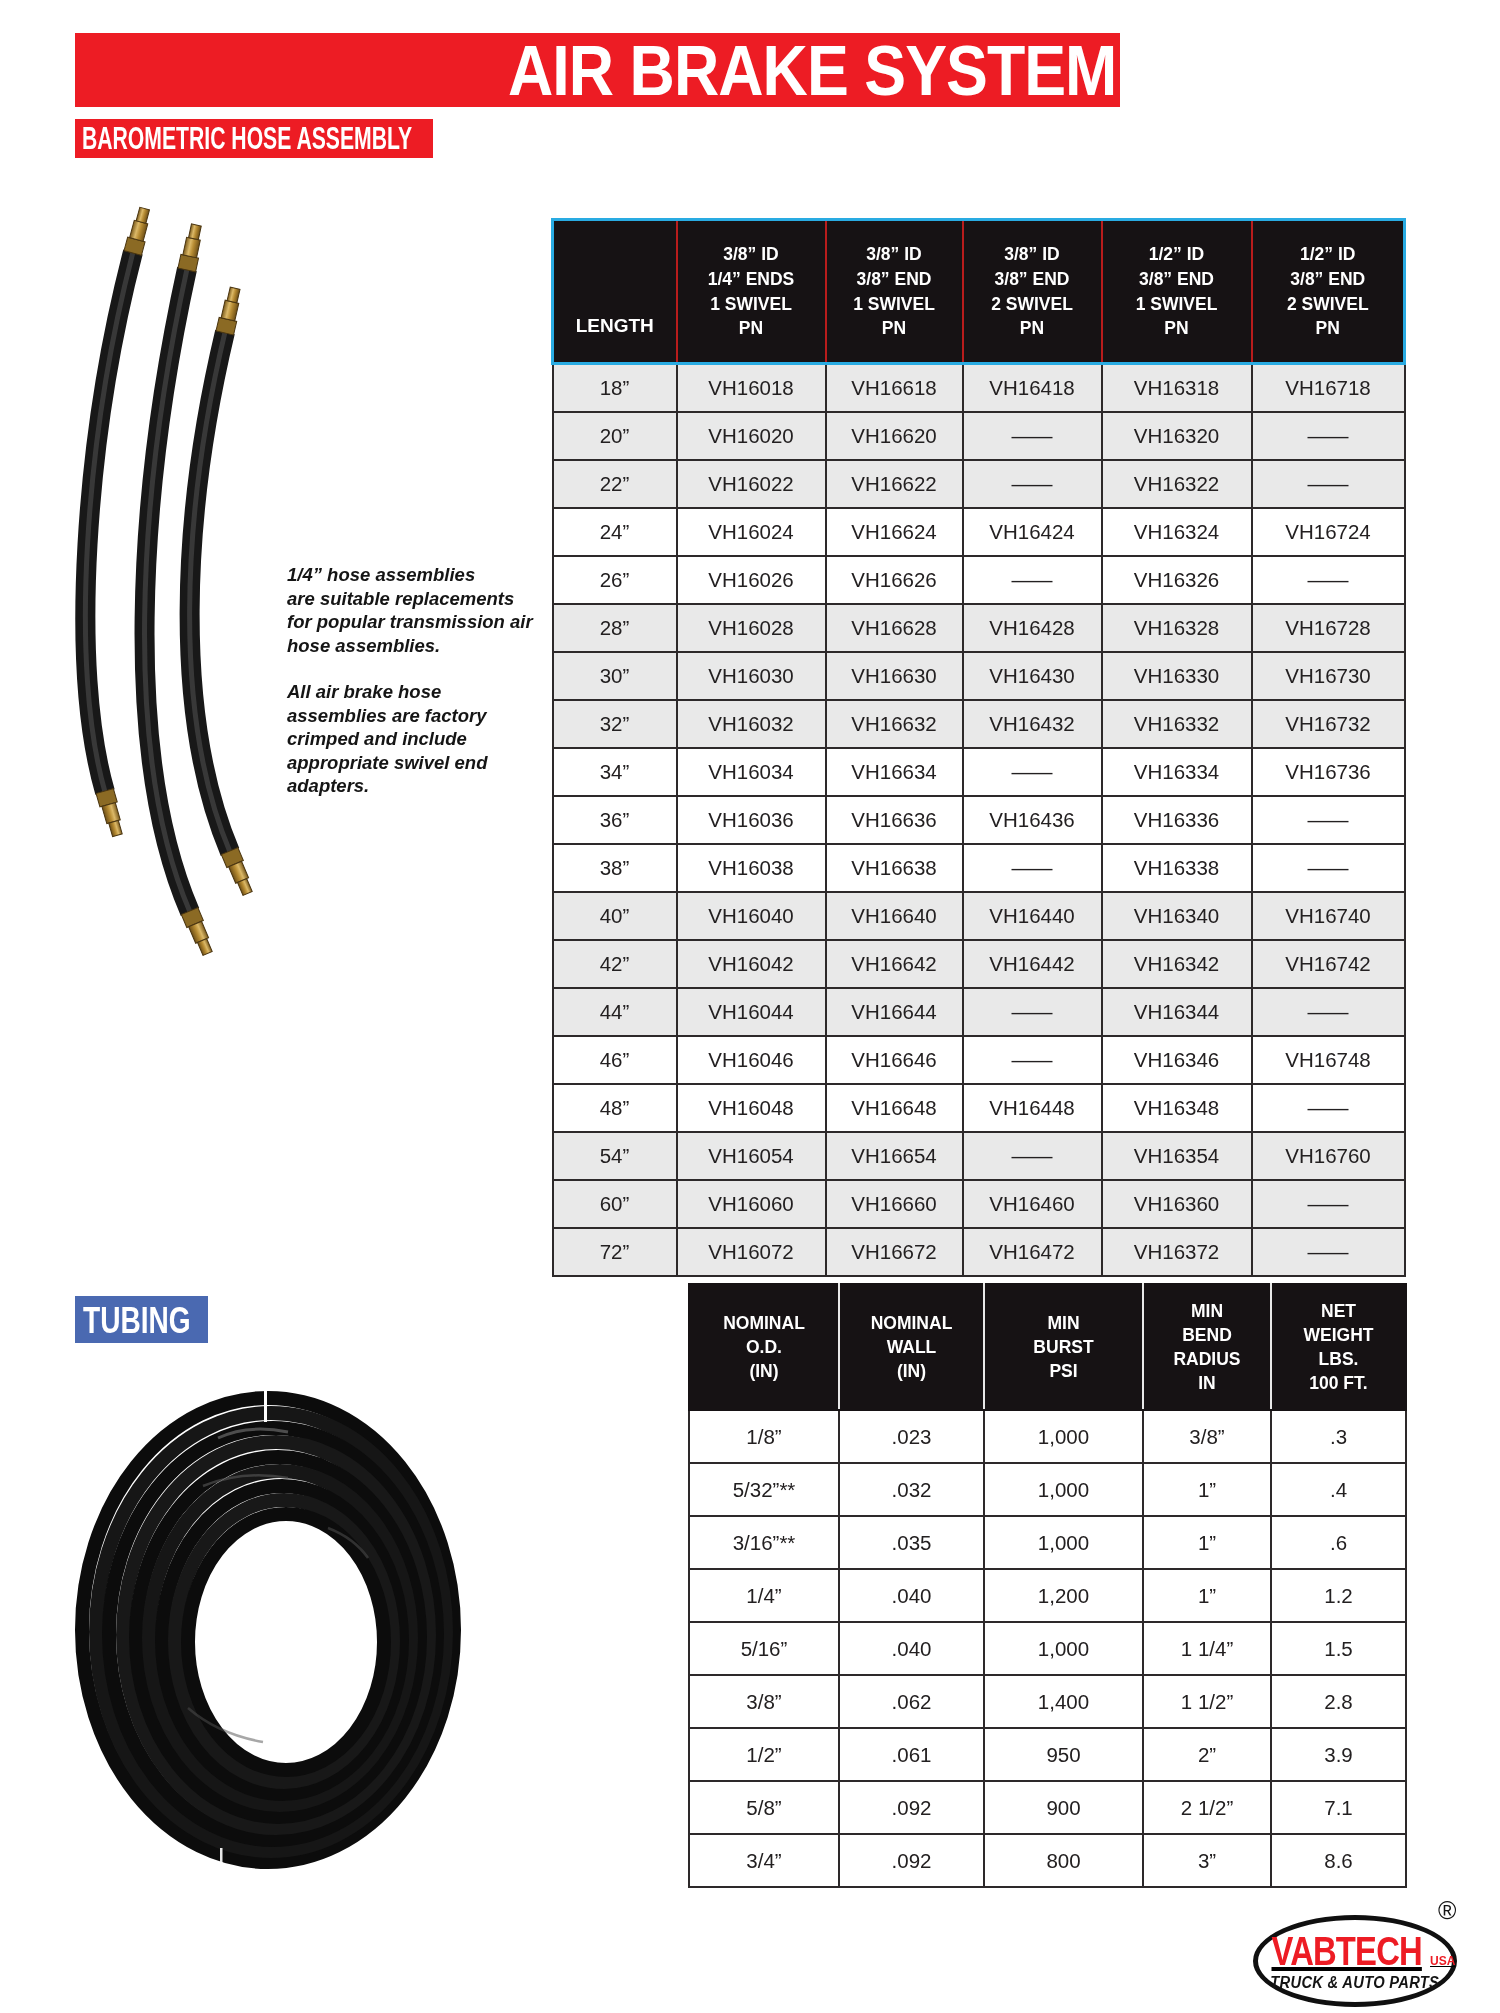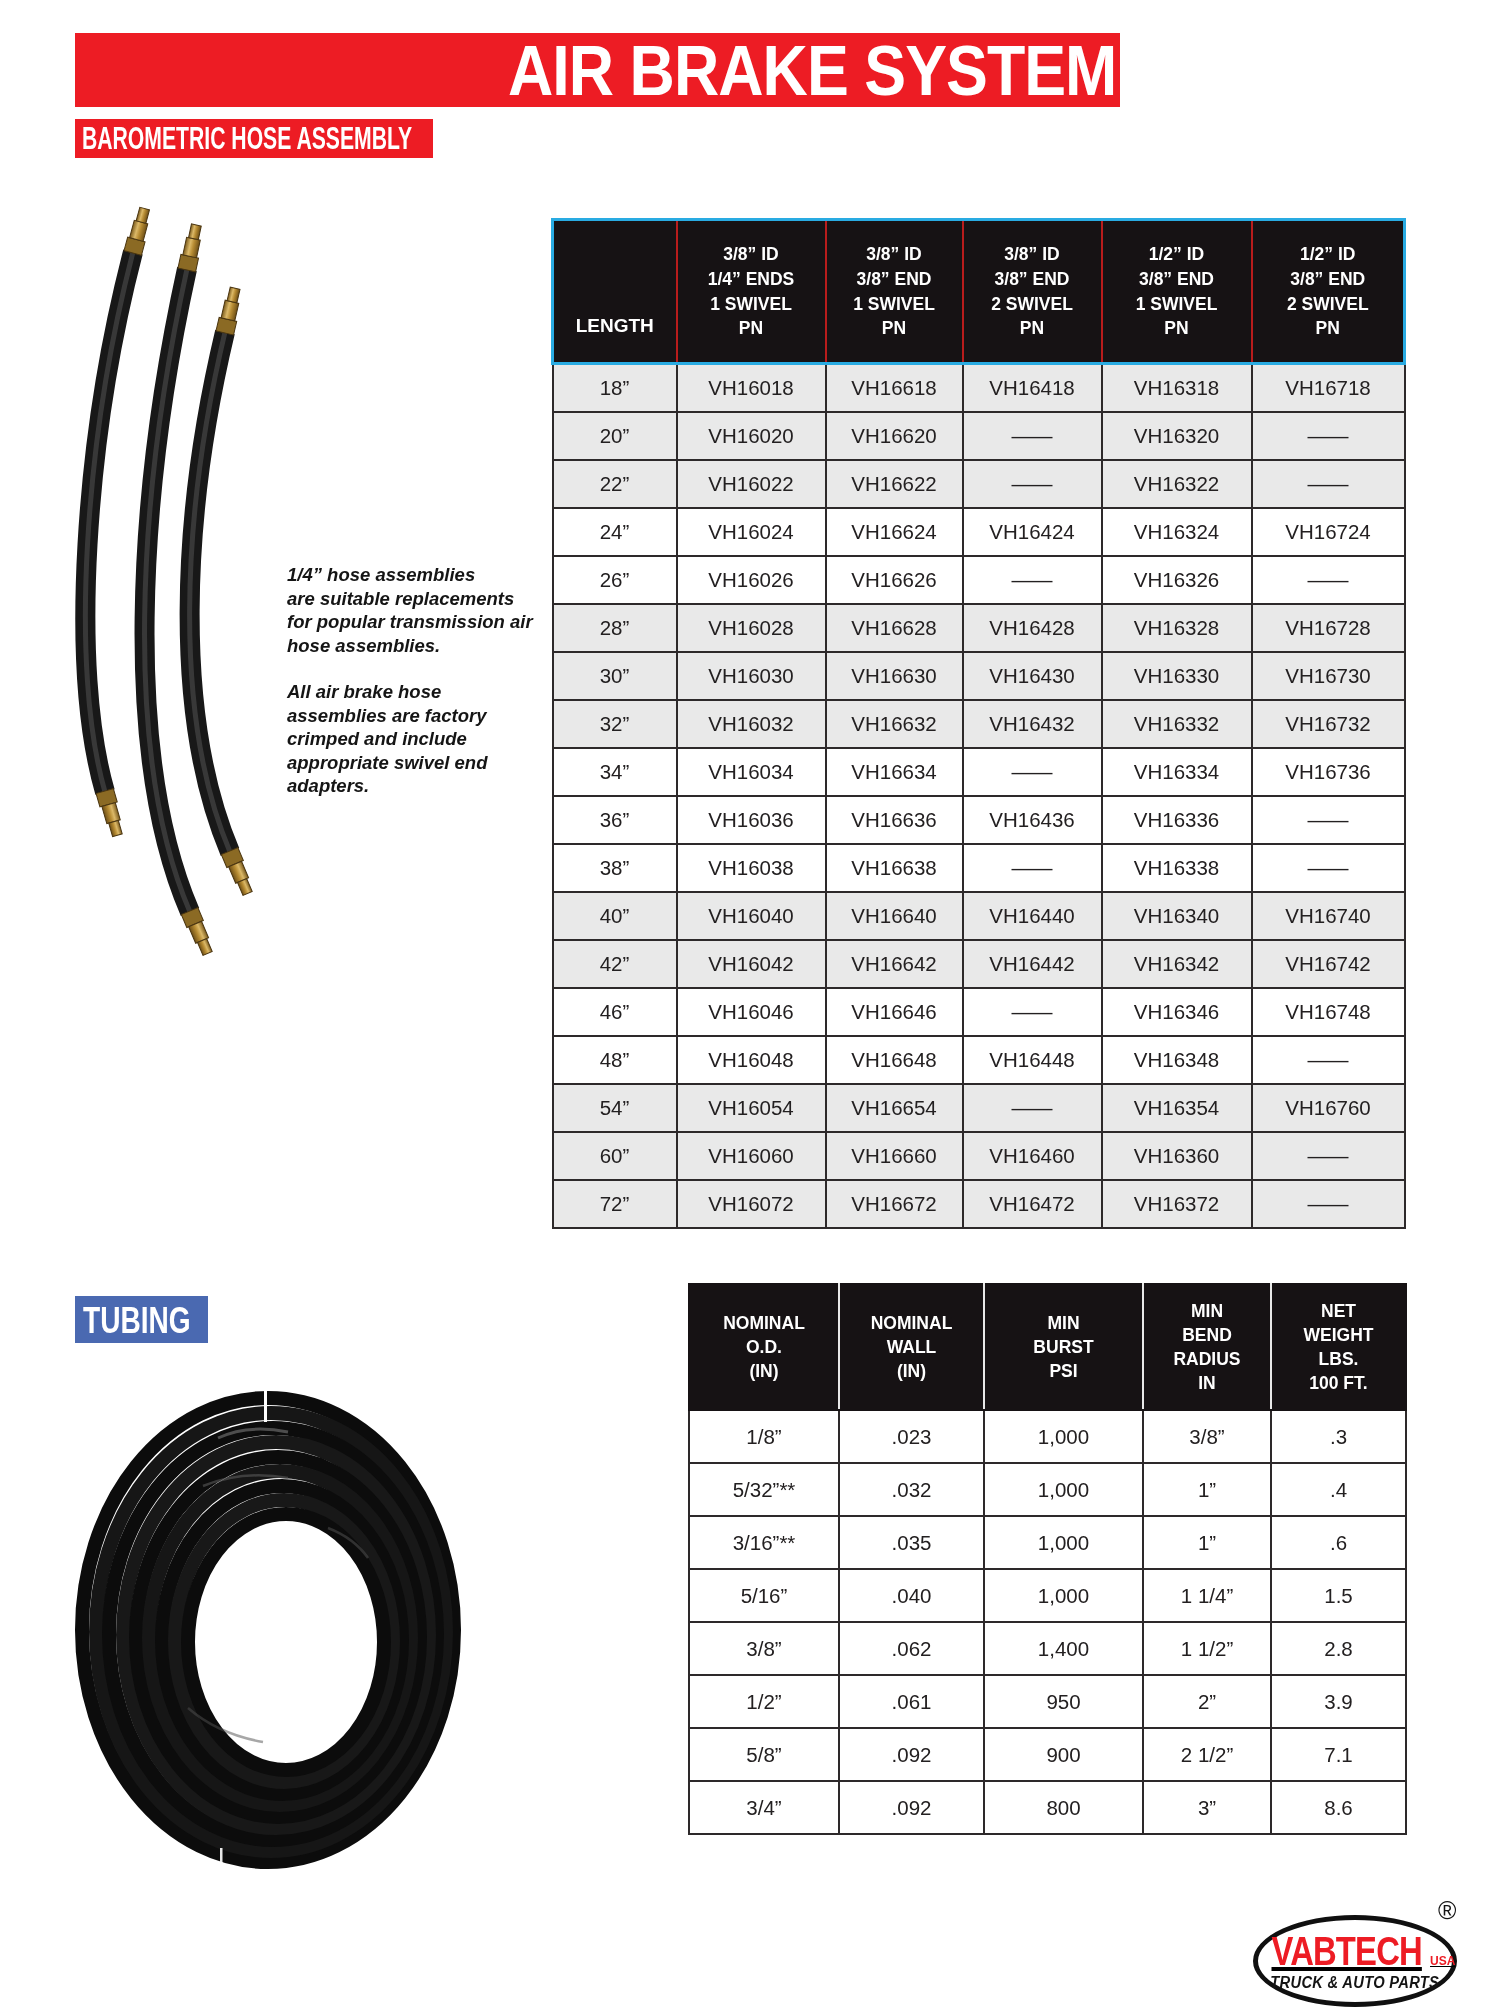--- a/index.html
+++ b/index.html
@@ -251,20 +251,28 @@
           <td>VH16740</td>
         </tr>
         <tr class="shaded">
           <td>42”</td>
           <td>VH16042</td>
           <td>VH16642</td>
           <td>VH16442</td>
           <td>VH16342</td>
           <td>VH16742</td>
         </tr>
+        <tr class="shaded">
+          <td>44”</td>
+          <td>VH16044</td>
+          <td>VH16644</td>
+          <td>——</td>
+          <td>VH16344</td>
+          <td>——</td>
+        </tr>
         <tr>
           <td>46”</td>
           <td>VH16046</td>
           <td>VH16646</td>
           <td>——</td>
           <td>VH16346</td>
           <td>VH16748</td>
         </tr>
         <tr>
           <td>48”</td>
@@ -370,20 +378,27 @@
           <td>.4</td>
         </tr>
         <tr>
           <td>3/16”**</td>
           <td>.035</td>
           <td>1,000</td>
           <td>1”</td>
           <td>.6</td>
         </tr>
         <tr>
+          <td>1/4”</td>
+          <td>.040</td>
+          <td>1,200</td>
+          <td>1”</td>
+          <td>1.2</td>
+        </tr>
+        <tr>
           <td>5/16”</td>
           <td>.040</td>
           <td>1,000</td>
           <td>1 1/4”</td>
           <td>1.5</td>
         </tr>
         <tr>
           <td>3/8”</td>
           <td>.062</td>
           <td>1,400</td>

